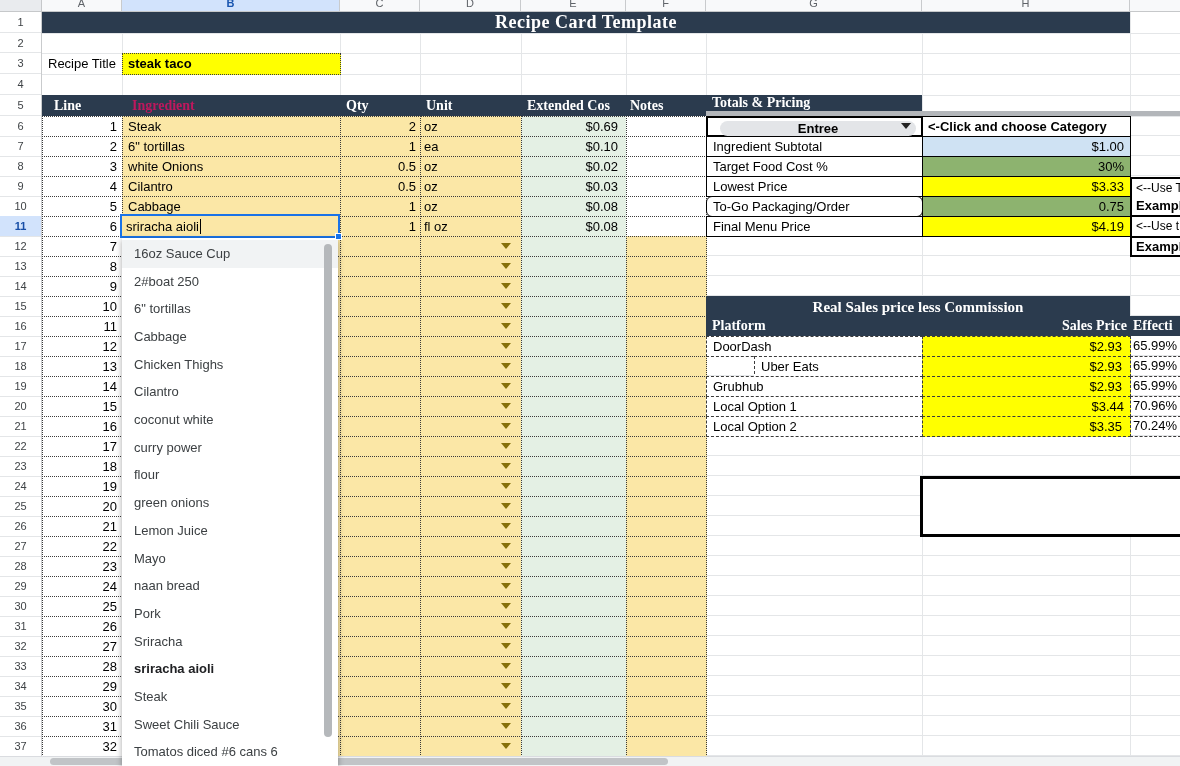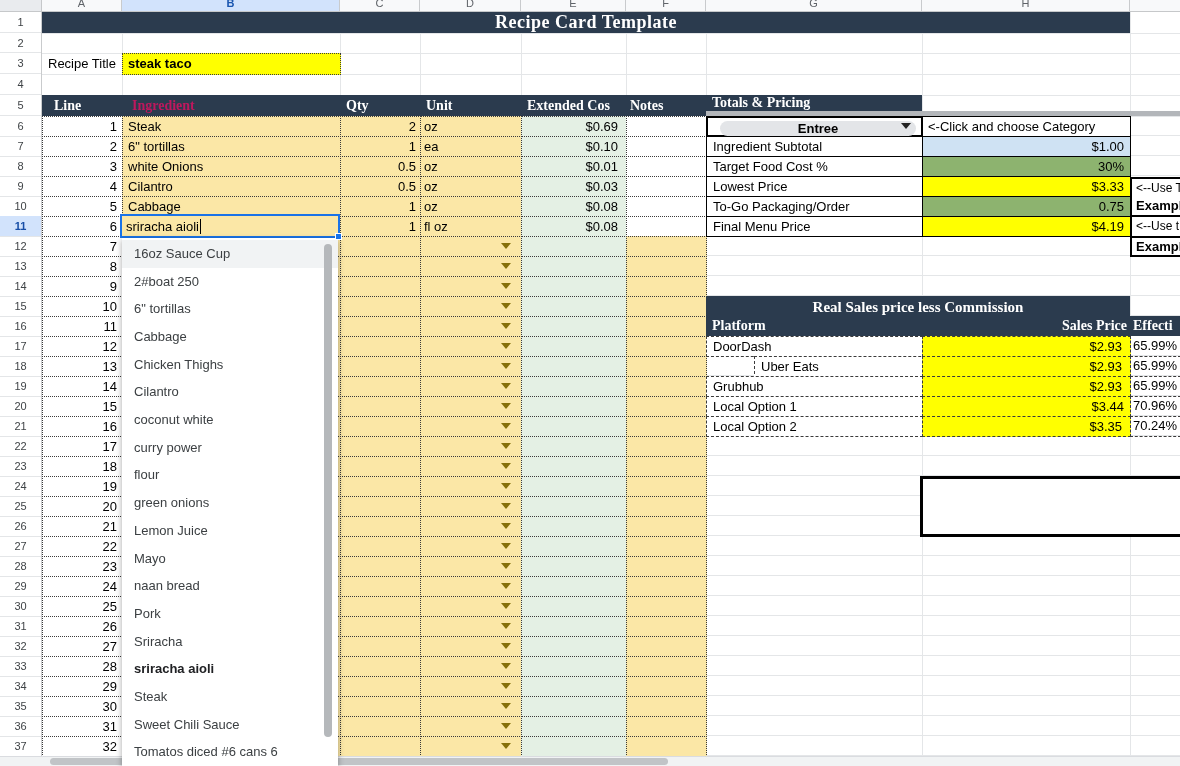--- a/index.html
+++ b/index.html
@@ -101,21 +101,21 @@
       <div class="cell dot linecell" style="left:42px;top:136px;width:81px;height:21px;">2</div>
       <div class="cell dot ing" style="left:122px;top:136px;width:219px;height:21px;">6" tortillas</div>
       <div class="cell dot qty" style="left:340px;top:136px;width:81px;height:21px;">1</div>
       <div class="cell dot unit" style="left:420px;top:136px;width:102px;height:21px;">ea</div>
       <div class="cell dot cost" style="left:521px;top:136px;width:106px;height:21px;">$0.10</div>
       <div class="cell dot notes-white" style="left:626px;top:136px;width:81px;height:21px;"></div>
       <div class="cell dot linecell" style="left:42px;top:156px;width:81px;height:21px;">3</div>
       <div class="cell dot ing" style="left:122px;top:156px;width:219px;height:21px;">white Onions</div>
       <div class="cell dot qty" style="left:340px;top:156px;width:81px;height:21px;">0.5</div>
       <div class="cell dot unit" style="left:420px;top:156px;width:102px;height:21px;">oz</div>
-      <div class="cell dot cost" style="left:521px;top:156px;width:106px;height:21px;">$0.01</div>
+      <div class="cell dot cost" style="left:521px;top:156px;width:106px;height:21px;">$0.02</div>
       <div class="cell dot notes-white" style="left:626px;top:156px;width:81px;height:21px;"></div>
       <div class="cell dot linecell" style="left:42px;top:176px;width:81px;height:21px;">4</div>
       <div class="cell dot ing" style="left:122px;top:176px;width:219px;height:21px;">Cilantro</div>
       <div class="cell dot qty" style="left:340px;top:176px;width:81px;height:21px;">0.5</div>
       <div class="cell dot unit" style="left:420px;top:176px;width:102px;height:21px;">oz</div>
       <div class="cell dot cost" style="left:521px;top:176px;width:106px;height:21px;">$0.03</div>
       <div class="cell dot notes-white" style="left:626px;top:176px;width:81px;height:21px;"></div>
       <div class="cell dot linecell" style="left:42px;top:196px;width:81px;height:21px;">5</div>
       <div class="cell dot ing" style="left:122px;top:196px;width:219px;height:21px;">Cabbage</div>
       <div class="cell dot qty" style="left:340px;top:196px;width:81px;height:21px;">1</div>
@@ -335,21 +335,21 @@
         <div class="arrow"></div>
       </div>
       <div class="cell dot cost" style="left:521px;top:736px;width:106px;height:21px;"></div>
       <div class="cell dot notes-yellow" style="left:626px;top:736px;width:81px;height:21px;"></div>
       <div class="cell solid tlabel" style="left:706px;top:136px;width:217px;height:21px;">Ingredient Subtotal</div>
       <div class="cell solid tvalue" style="left:922px;top:136px;width:209px;height:21px;background:#cfe2f3;">$1.00</div>
       <div class="cell solid tlabel" style="left:706px;top:156px;width:217px;height:21px;">Target Food Cost %</div>
       <div class="cell solid tvalue" style="left:922px;top:156px;width:209px;height:21px;background:#8db36f;text-align:right;">30%</div>
       <div class="cell solid tlabel" style="left:706px;top:176px;width:217px;height:21px;">Lowest Price</div>
       <div class="cell solid tvalue" style="left:922px;top:176px;width:209px;height:21px;background:#ffff00;">$3.33</div>
-      <div class="cell solid tlabel" style="left:706px;top:196px;width:217px;height:21px;">To-Go Packaging/Order</div>
+      <div class="cell solid tlabel" style="left:706px;top:196px;width:217px;height:21px;border-radius:6px;">To-Go Packaging/Order</div>
       <div class="cell solid tvalue" style="left:922px;top:196px;width:209px;height:21px;background:#8db36f;">0.75</div>
       <div class="cell solid tlabel" style="left:706px;top:216px;width:217px;height:21px;">Final Menu Price</div>
       <div class="cell solid tvalue" style="left:922px;top:216px;width:209px;height:21px;background:#ffff00;">$4.19</div>
       <div class="cell dash tlabel" style="left:706px;top:336px;width:217px;height:21px;">DoorDash</div>
       <div class="cell dash tvalue" style="left:922px;top:336px;width:209px;height:21px;background:#ffff00;padding-right:8px;">$2.93</div>
       <div class="cell " style="left:1130px;top:336px;width:51px;height:21px;border-bottom:1px dashed #3b3b3b;padding-left:3px;">65.99%</div>
       <div class="cell dash tlabel" style="left:706px;top:356px;width:217px;height:28px;margin-left:48px;">Uber Eats</div>
       <div class="cell dash tvalue" style="left:922px;top:356px;width:209px;height:21px;background:#ffff00;padding-right:8px;">$2.93</div>
       <div class="cell " style="left:1130px;top:356px;width:51px;height:21px;border-bottom:1px dashed #3b3b3b;padding-left:3px;">65.99%</div>
       <div class="cell dash tlabel" style="left:706px;top:376px;width:217px;height:21px;">Grubhub</div>
@@ -367,21 +367,21 @@
     <span>Totals &amp; Pricing</span>
   </div>
   <div class="abs" style="left:706px;top:111px;width:474px;height:5px;background:#b3b6ba;"></div>
 
   <div class="abs" style="left:706px;top:116px;width:217px;height:21px;background:#fff;border:2px solid #000;">
     <div class="chip">
       <span>Entree</span>
     </div>
     <div class="chip-arrow"></div>
   </div>
-  <div class="abs cell solid" style="left:922px;top:116px;width:209px;height:21px;background:#fff;font-weight:normal;padding-left:5px;">
+  <div class="abs cell solid" style="left:922px;top:116px;width:209px;height:21px;background:#fff;font-weight:bold;padding-left:5px;">
     <span>&lt;-Click and choose Category</span>
   </div>
 
   <div class="abs" style="left:1130px;top:177px;width:58px;height:40px;border:2px solid #000;background:#fff;">
     <div style="padding-left:4px;line-height:18px;font-size:12px;">&lt;--Use T</div>
     <div style="padding-left:4px;line-height:17px;font-size:13px;font-weight:bold;">Exampl</div>
   </div>
   <div class="abs" style="left:1130px;top:217px;width:58px;height:19px;border-left:2px solid #000;background:#fff;padding-left:4px;line-height:19px;font-size:12px;">
     <span>&lt;--Use t</span>
   </div>

